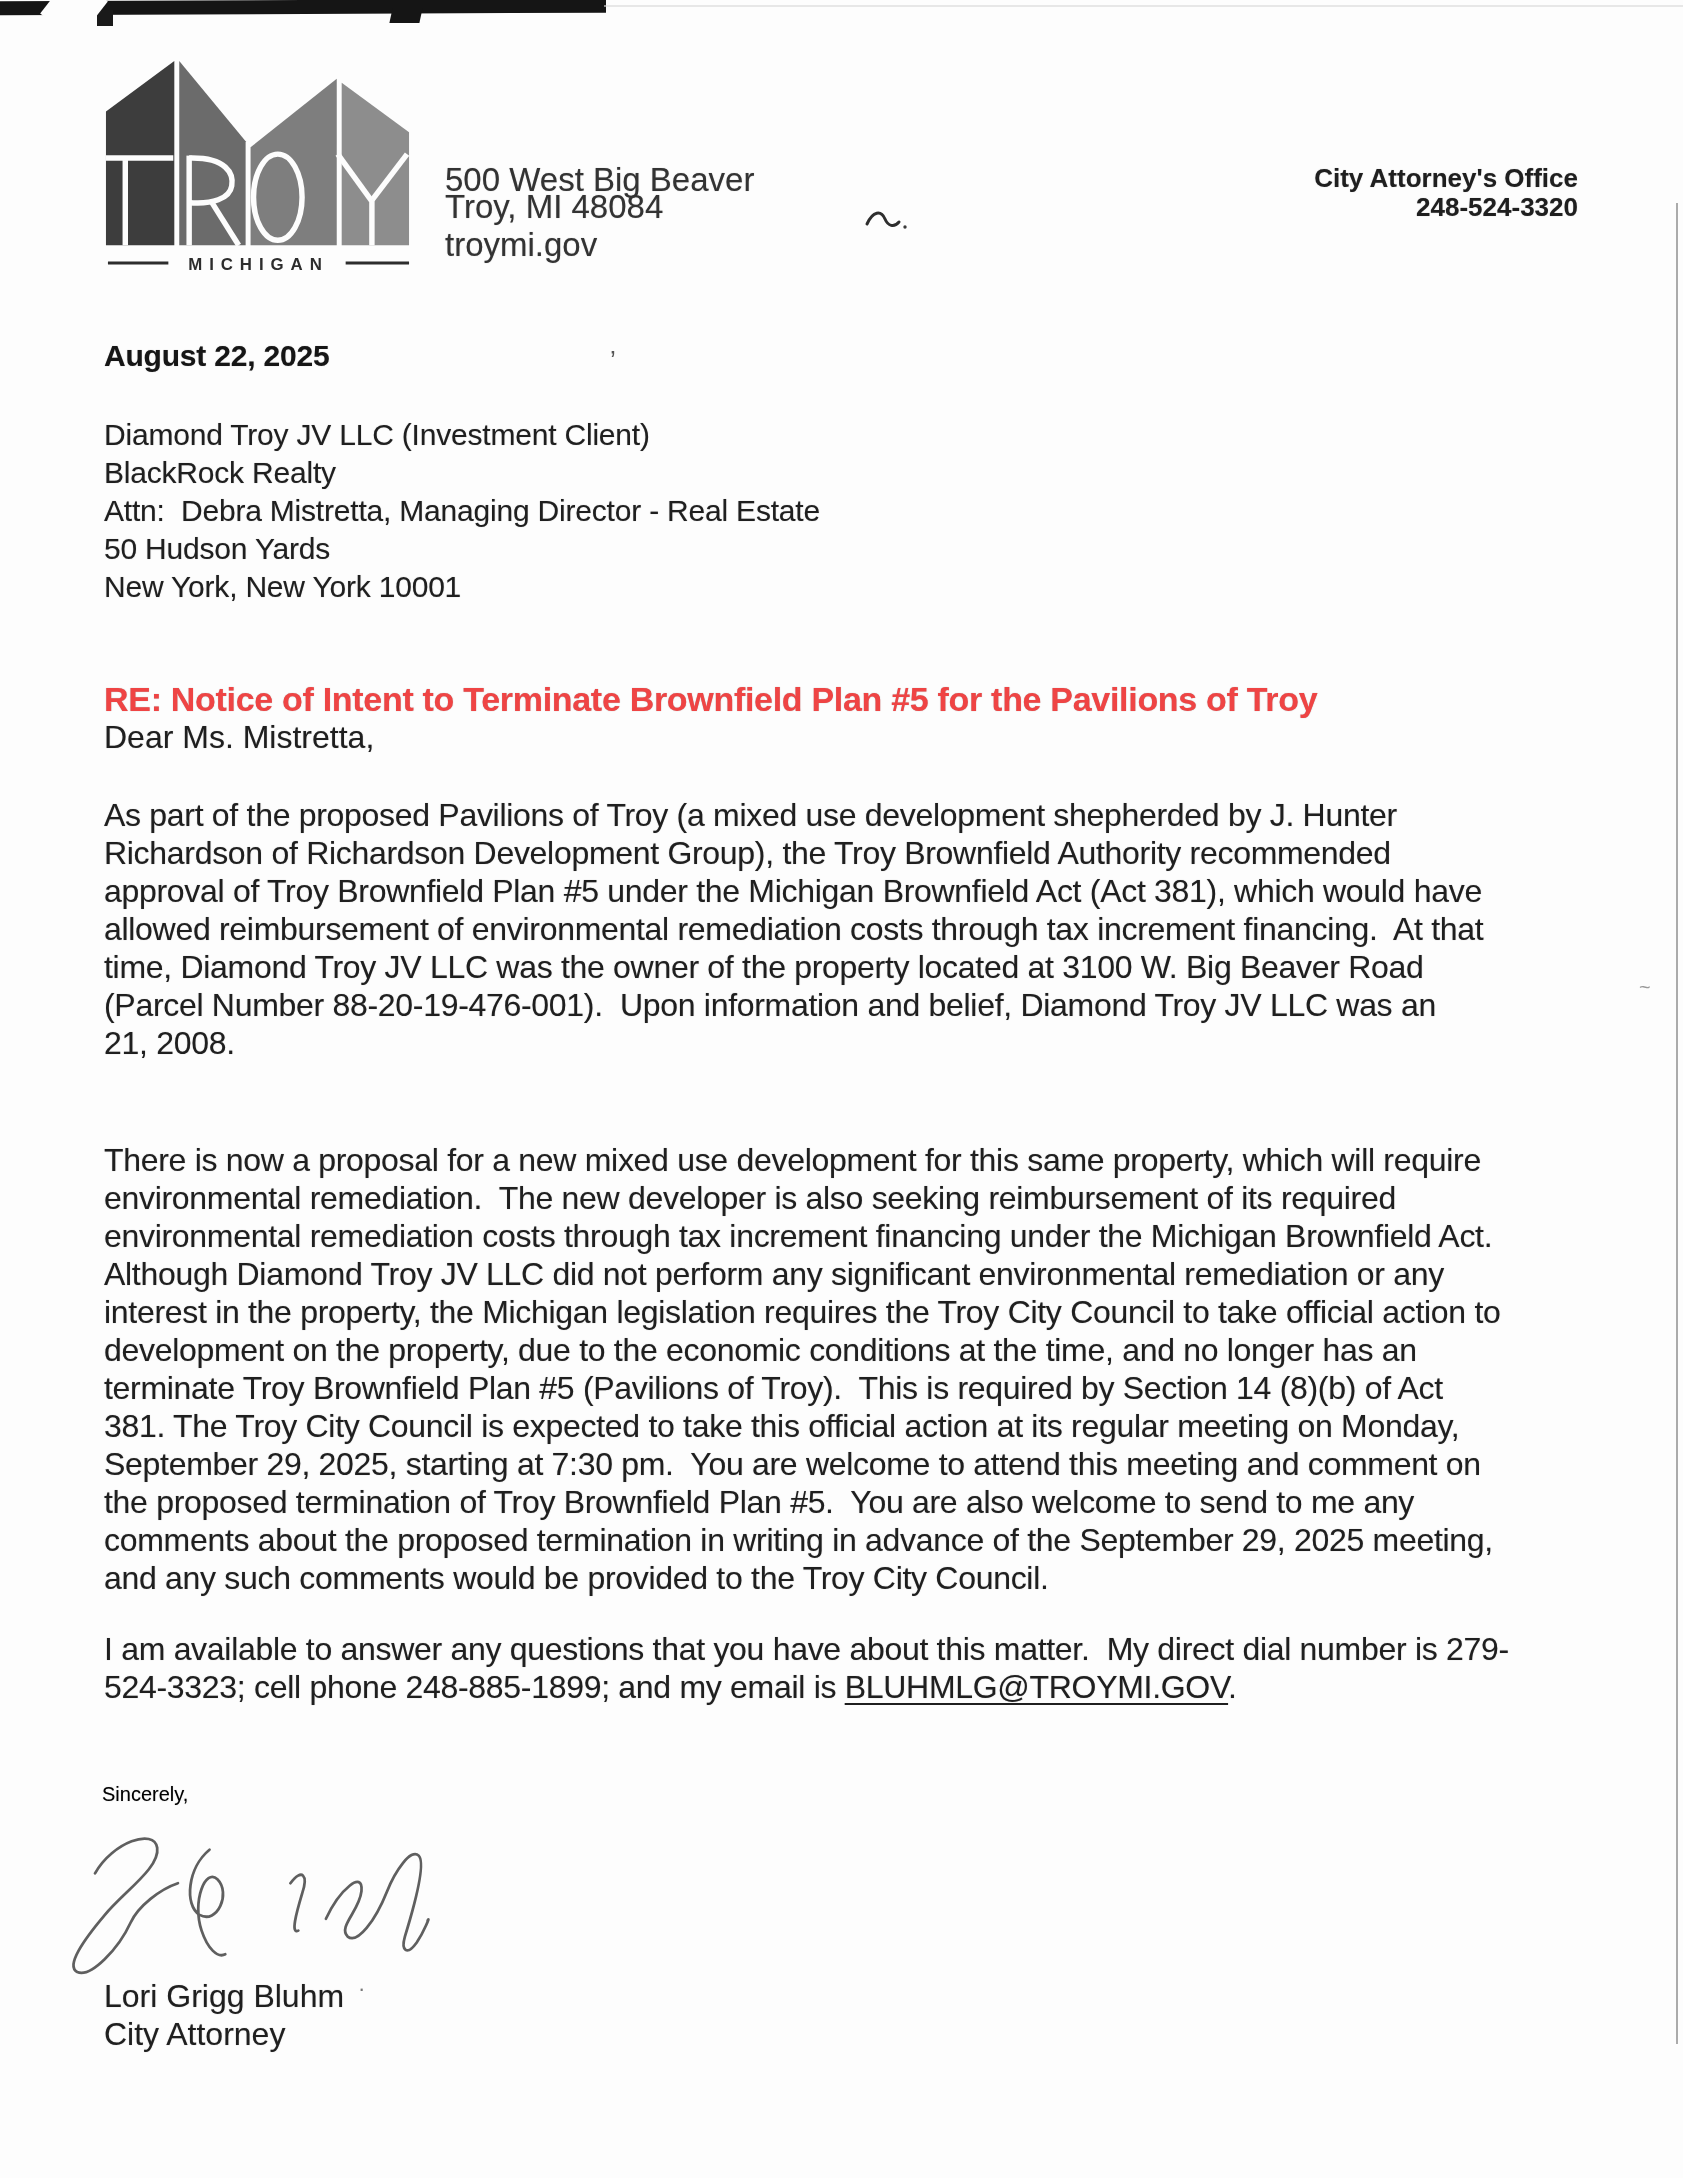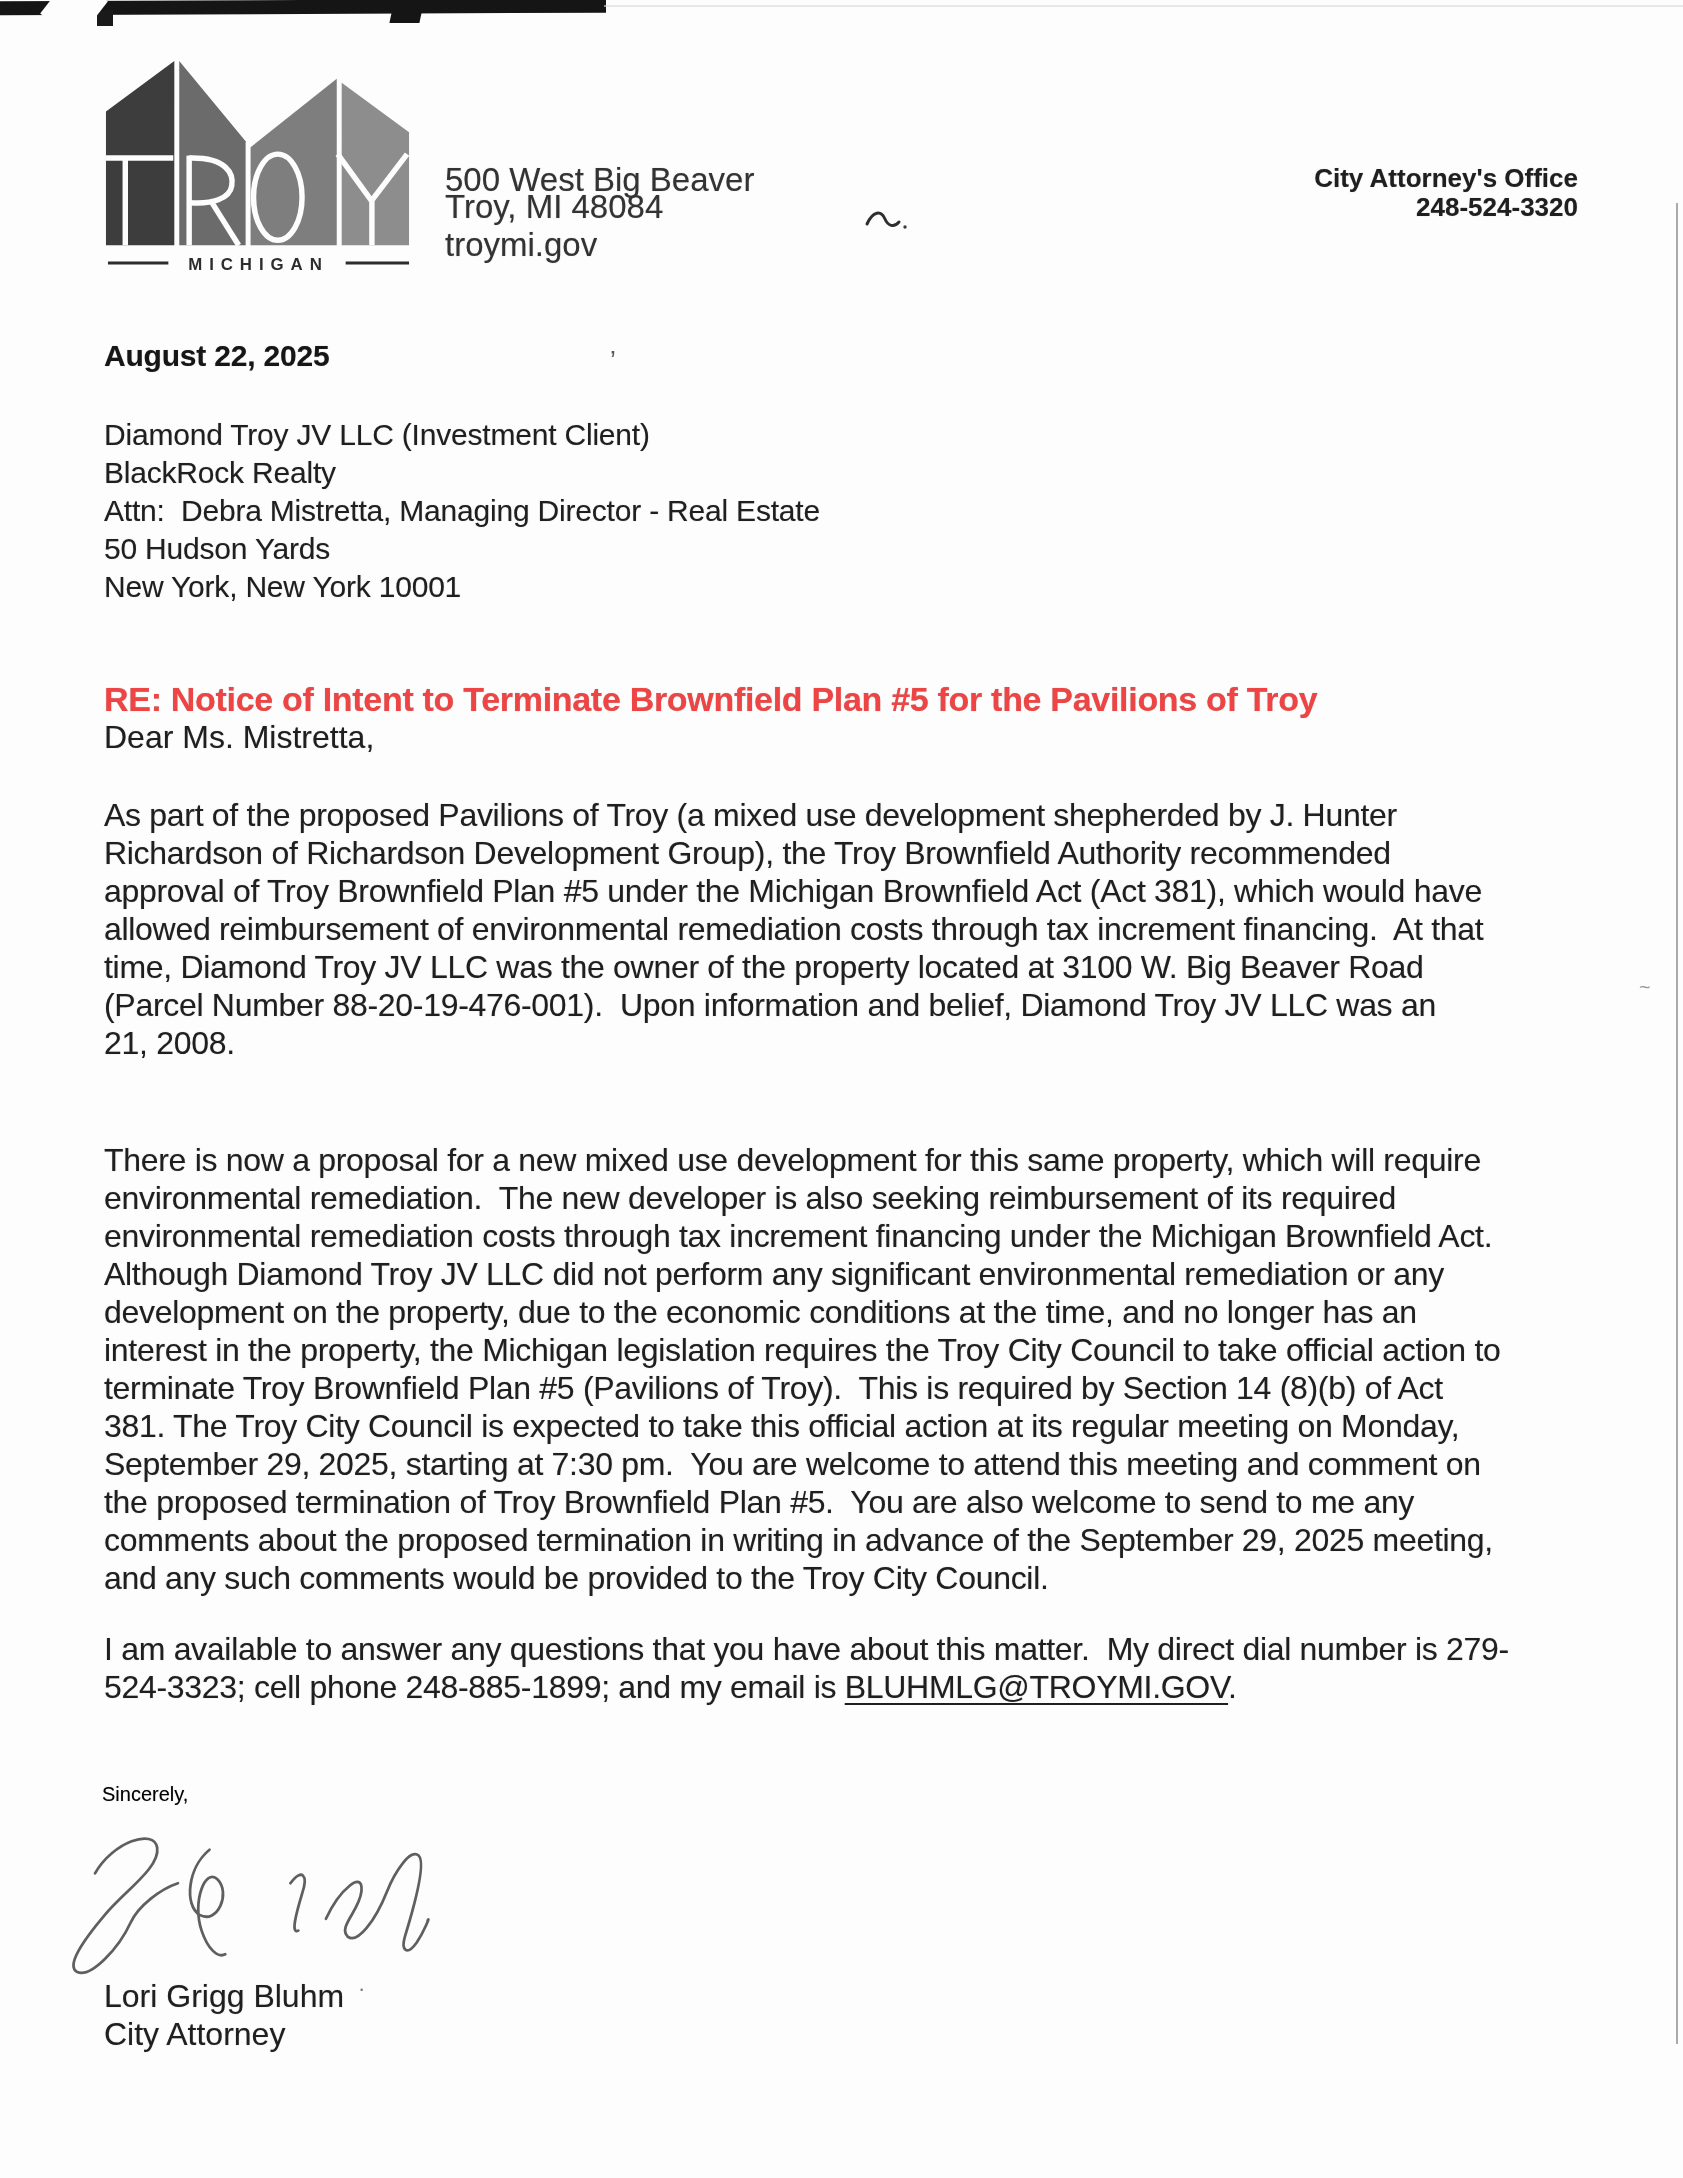--- a/index.html
+++ b/index.html
@@ -119,22 +119,22 @@
     <div class="line">time, Diamond Troy JV LLC was the owner of the property located at 3100 W. Big Beaver Road</div>
     <div class="line">(Parcel Number 88-20-19-476-001).  Upon information and belief, Diamond Troy JV LLC was an</div>
     <div class="line">21, 2008.</div>
   </div>
 
   <div class="para para2 txt">
     <div class="line">There is now a proposal for a new mixed use development for this same property, which will require</div>
     <div class="line">environmental remediation.  The new developer is also seeking reimbursement of its required</div>
     <div class="line">environmental remediation costs through tax increment financing under the Michigan Brownfield Act.</div>
     <div class="line">Although Diamond Troy JV LLC did not perform any significant environmental remediation or any</div>
+    <div class="line">interest in the property, the Michigan legislation requires the Troy City Council to take official action to</div>
     <div class="line">development on the property, due to the economic conditions at the time, and no longer has an</div>
-    <div class="line">interest in the property, the Michigan legislation requires the Troy City Council to take official action to</div>
     <div class="line">terminate Troy Brownfield Plan #5 (Pavilions of Troy).  This is required by Section 14 (8)(b) of Act</div>
     <div class="line">381. The Troy City Council is expected to take this official action at its regular meeting on Monday,</div>
     <div class="line">September 29, 2025, starting at 7:30 pm.  You are welcome to attend this meeting and comment on</div>
     <div class="line">the proposed termination of Troy Brownfield Plan #5.  You are also welcome to send to me any</div>
     <div class="line">comments about the proposed termination in writing in advance of the September 29, 2025 meeting,</div>
     <div class="line">and any such comments would be provided to the Troy City Council.</div>
   </div>
 
   <div class="para para3 txt">
     <div class="line">I am available to answer any questions that you have about this matter.  My direct dial number is 279-</div>

